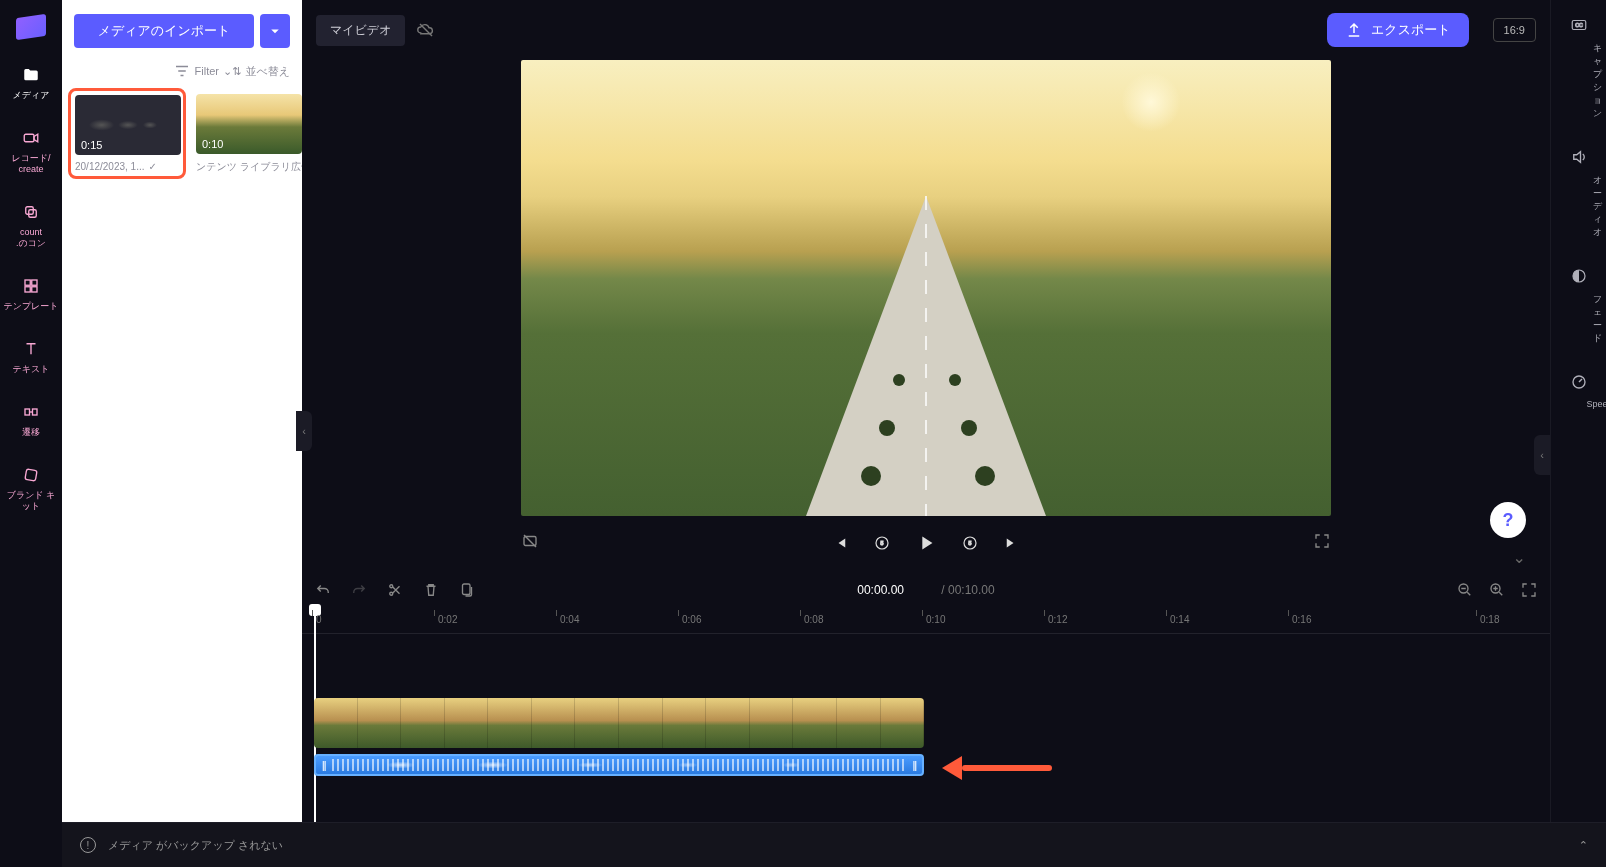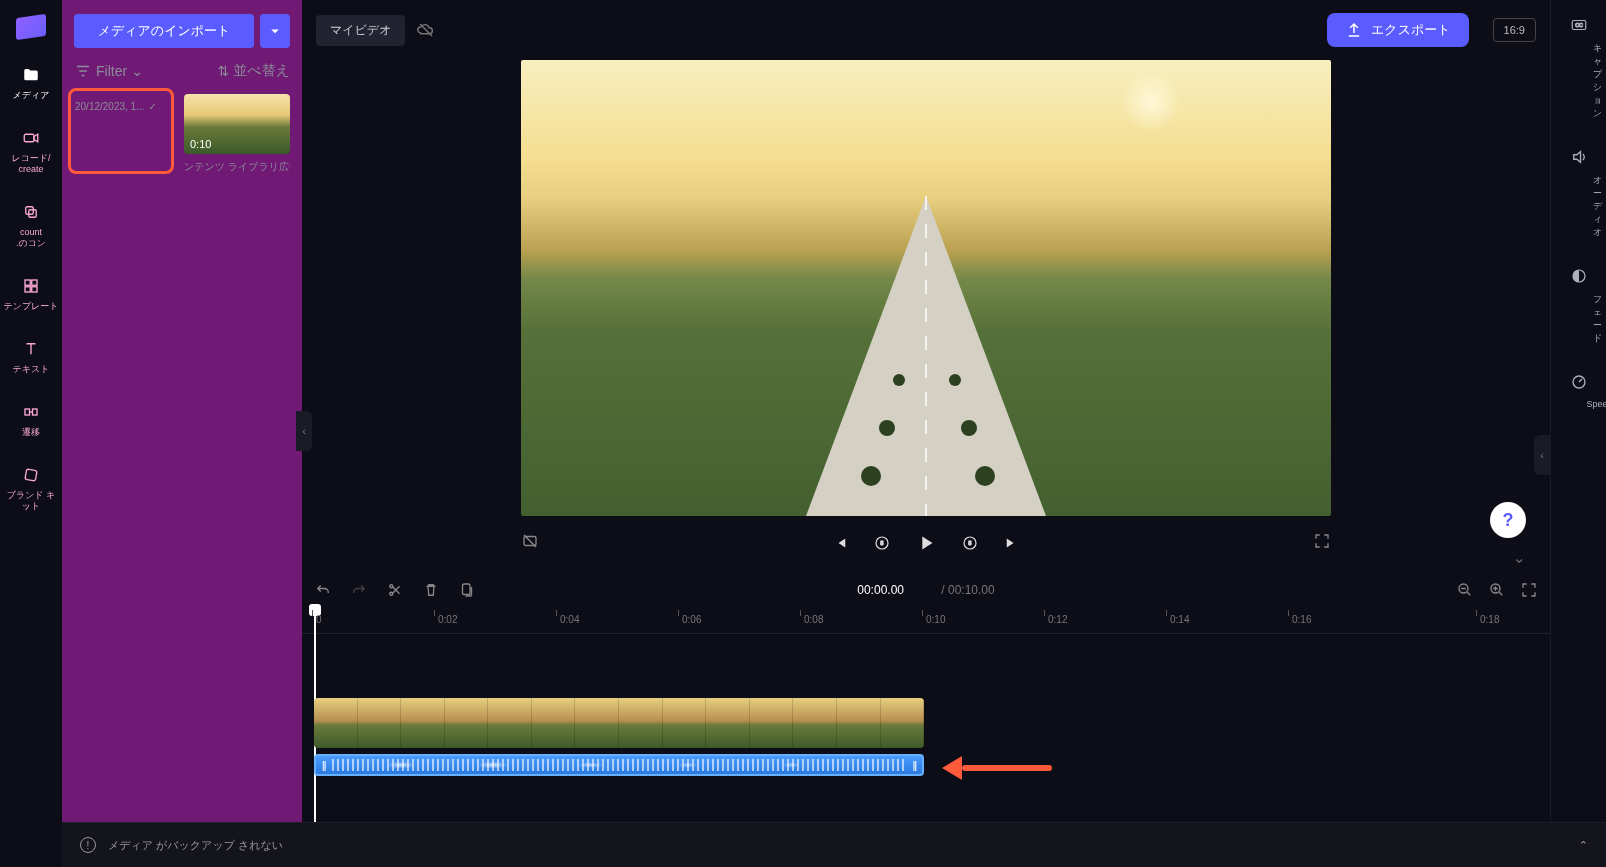--- a/index.html
+++ b/index.html
@@ -7,25 +7,25 @@
 
 
 .left-sidebar { position: absolute; left: 0; top: 0; width: 62px; height: 822px; background: #0d0d17; display: flex; flex-direction: column; align-items: center; padding-top: 16px; gap: 26px; }
 .left-sidebar .logo { width: 30px; height: 22px; background: linear-gradient(135deg,#9060ff,#6a5fff); border-radius: 3px; transform: skewY(-8deg); }
 .side-item { display: flex; flex-direction: column; align-items: center; gap: 4px; color: #f9a8d4; cursor: pointer; width: 56px; }
 .side-item.active { color: #fff; }
 .side-item .icon { width: 22px; height: 22px; display: flex; align-items: center; justify-content: center; }
 .side-item .label { font-size: 9px; text-align: center; line-height: 11px; }
 
 
-.media-panel { position: absolute; left: 62px; top: 0; width: 240px; height: 822px; background: #701a75; padding: 14px 12px; }
+.media-panel { position: absolute; left: 62px; top: 0; width: 240px; height: 822px; background: #ffffff; padding: 14px 12px; }
 .import-row { display: flex; gap: 6px; }
 .import-btn { flex: 1; height: 34px; background: #5b5cff; color: #fff; border-radius: 4px; display: flex; align-items: center; justify-content: center; font-size: 13px; cursor: pointer; }
 .import-dd { width: 30px; height: 34px; background: #5b5cff; border-radius: 4px; display: flex; align-items: center; justify-content: center; cursor: pointer; }
-.filter-row { display: flex; justify-content: space-between; margin-top: 14px; color: #8c8c98; font-size: 14px; }
+.filter-row { display: flex; justify-content: flex-end; margin-top: 14px; color: #8c8c98; font-size: 11px; }
 .filter-row span { cursor: pointer; display: flex; align-items: center; gap: 4px; }
 .thumbs { display: flex; gap: 10px; margin-top: 14px; }
 .thumb-card { width: 106px; }
 .thumb { width: 106px; height: 60px; border-radius: 4px; position: relative; overflow: hidden; cursor: pointer; }
 .thumb .dur { position: absolute; left: 6px; bottom: 4px; font-size: 11px; color: #fff; }
 .thumb-card.highlighted { border: 3px solid #ff5a3a; border-radius: 8px; padding: 4px; width: 118px; margin-top: -6px; margin-left: -6px; }
 .thumb-caption { font-size: 10px; color: #8c8c98; margin-top: 6px; display: flex; align-items: center; gap: 4px; overflow: hidden; white-space: nowrap; text-align: center; }
 .waveform-thumb { background: #2a2a35; display: flex; align-items: center; justify-content: center; }
 .waveform-thumb .wave { width: 88px; height: 20px; background: radial-gradient(ellipse 18px 8px at 20% 50%, #555 0%, transparent 70%), radial-gradient(ellipse 14px 6px at 50% 50%, #555 0%, transparent 70%), radial-gradient(ellipse 10px 5px at 75% 50%, #555 0%, transparent 70%); }
 .video-thumb { background: linear-gradient(180deg, #f5e3a8 0%, #e8c878 35%, #6b7a3a 55%, #3a5a2a 100%); }
@@ -181,20 +181,24 @@
         <span>Filter</span> 
         <span>⌄</span>
       </span>
     <span>
         <span>⇅</span> 
         <span>並べ替え</span>
       </span>
   </div>
   <div class="thumbs">
     <div class="thumb-card highlighted">
+      <div class="thumb waveform-thumb">
+        <div class="wave"></div>
+        <div class="dur">0:15</div>
+      </div>
       <div class="thumb-caption">
           <span>20/12/2023, 1...</span>
           <span>✓</span>
         </div>
     </div>
     <div class="thumb-card">
       <div class="thumb video-thumb">
         <div class="dur">0:10</div>
       </div>
       <div class="thumb-caption">

